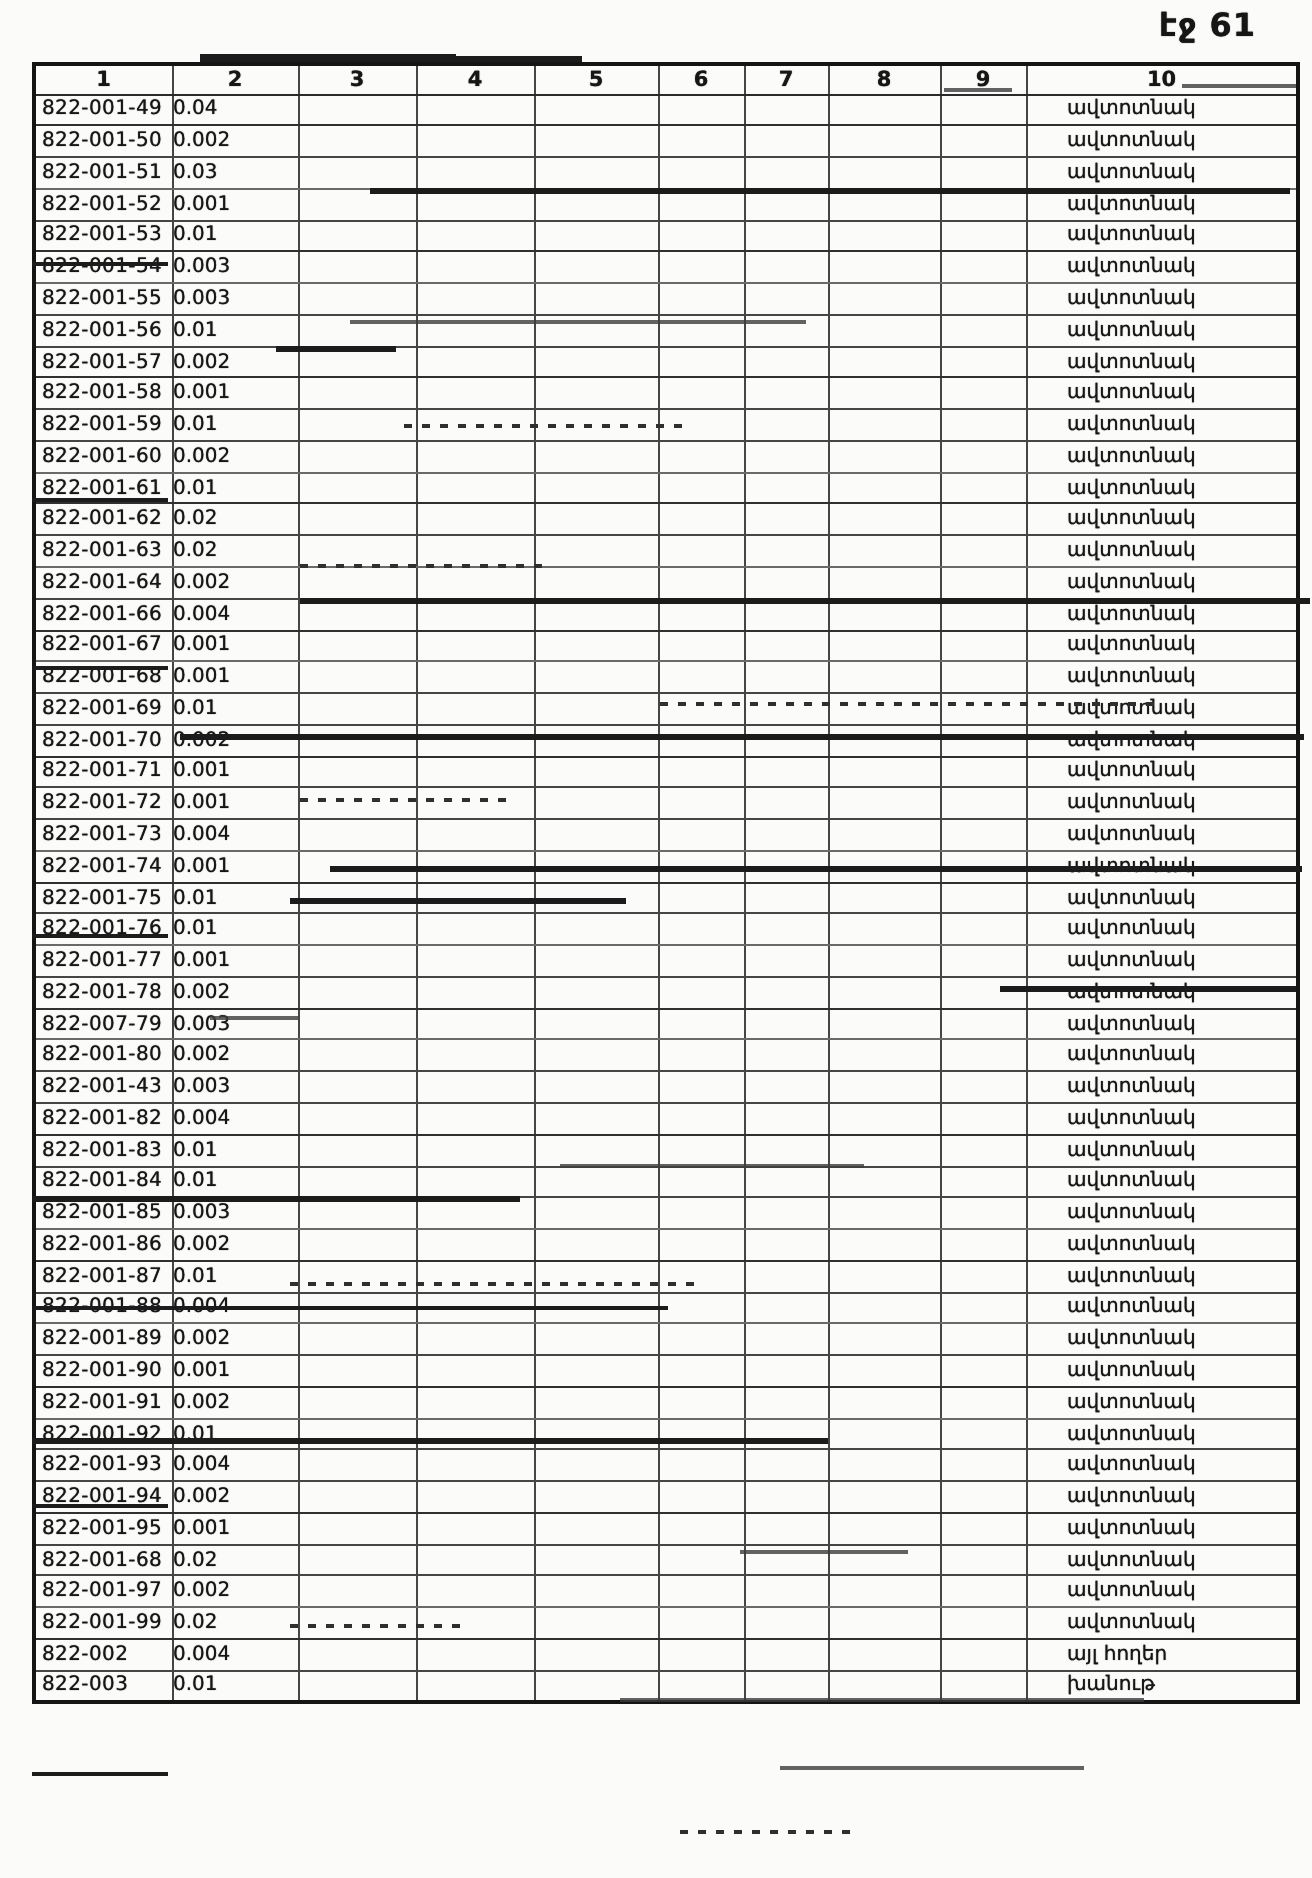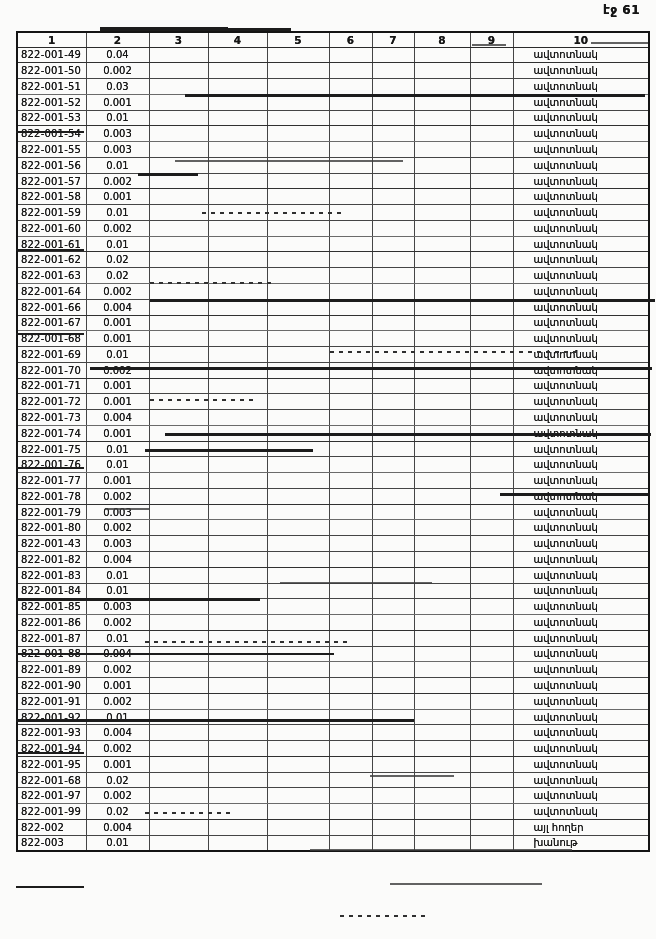--- a/index.html
+++ b/index.html
@@ -6,22 +6,22 @@
   html, body {
     width: 656px; height: 939px;
     background: #fbfbfa;
     font-family: "DejaVu Sans", sans-serif;
     color: #161616;
     overflow: hidden;
   }
   .sheet { position: relative; width: 656px; height: 939px; }
 
   .page-label {
-    position: absolute; top: 3px; right: 16px;
-    font-size: 12px; font-weight: bold;
+    position: absolute; top: 3px; right: 28px;
+    font-size: 16px; font-weight: bold;
     letter-spacing: 0.5px;
     text-shadow: 0 0 0.5px #000;
     padding-left: 32px;
   }
 
   .table-wrap { position: absolute; left: 16px; top: 31px; width: 632px; }
 
   table.doc-table {
     border-collapse: collapse;
     table-layout: fixed;
@@ -37,21 +37,21 @@
   }
   table.doc-table th {
     height: 15px;
     font-weight: bold;
     font-size: 10.5px;
     border-bottom: 1px solid #2a2a2a;
     text-align: center;
   }
   table.doc-table td { height: 15.77px; }
   td.c-code { padding-left: 3px; text-align: left; letter-spacing: 0.2px; }
-  td.c-val  { text-align: center; }
+  td.c-val  { text-align: left; }
   td.c-type { padding-left: 20px; text-align: left; font-size: 9.5px; }
 
   
   tbody tr:nth-child(3n) td { border-bottom-color: #6a6a6a; }
   tbody tr:nth-child(4n+1) td { border-bottom-color: #303030; }
 
   .artifact { position: absolute; background: #1c1c1c; pointer-events: none; }
   .artifact.gray { background: #3c3c3c; opacity: .8; }
   .artifact.dotted {
     background: repeating-linear-gradient(90deg, #2f2f2f 0 4px, transparent 4px 9px);
@@ -435,21 +435,21 @@
     <td></td>
     <td></td>
     <td></td>
     <td></td>
     <td></td>
     <td></td>
     <td></td>
     <td class="c-type">ավտոտնակ</td>
   </tr>
           <tr>
-    <td class="c-code">822-001-79</td>
+    <td class="c-code">822-007-79</td>
     <td class="c-val">0.003</td>
     <td></td>
     <td></td>
     <td></td>
     <td></td>
     <td></td>
     <td></td>
     <td></td>
     <td class="c-type">ավտոտնակ</td>
   </tr>

